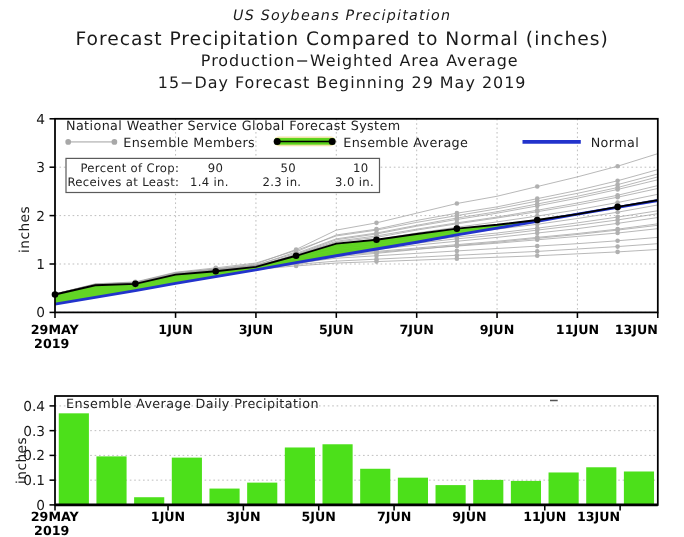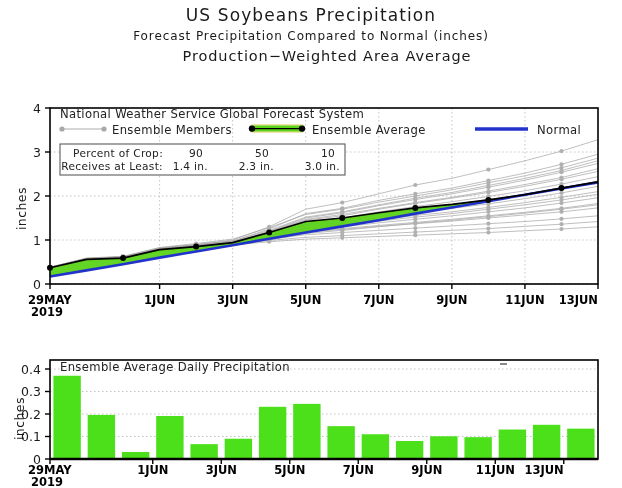--- a/index.html
+++ b/index.html
@@ -4,22 +4,22 @@
 <style>
   html,body{margin:0;padding:0;}
   body{
     width:622px;height:488px;background:#ffffff;
     font-family:"DejaVu Sans",sans-serif;
     color:#1a1a1a;overflow:hidden;position:relative;
   }
   #root{position:absolute;inset:0;}
 
   .titles{position:absolute;left:0;top:4px;width:622px;text-align:center;}
-  .t1{font-size:17px;letter-spacing:1.1px;line-height:22px;}
-  .t2{font-size:12px;letter-spacing:.9px;line-height:20px;}
+  .t1{font-size:13px;letter-spacing:1.1px;line-height:22px;font-style:italic;}
+  .t2{font-size:17px;letter-spacing:.9px;line-height:20px;}
   .t3{font-size:14.5px;letter-spacing:.9px;line-height:20px;margin-left:32px;}
   .t4{font-size:14.5px;letter-spacing:.9px;line-height:20px;}
 
   .ylabel{
     position:absolute;font-size:12.5px;letter-spacing:.4px;
     transform:rotate(-90deg);transform-origin:left top;white-space:nowrap;
   }
   #ylab-top{left:14px;top:230px;}
   #ylab-bot{left:12px;top:440px;}
 
@@ -34,20 +34,21 @@
 </style>
 </head>
 <body>
 
 <div id="root">
 
   <div class="titles">
     <div class="t1">US Soybeans Precipitation</div>
     <div class="t2">Forecast Precipitation Compared to Normal (inches)</div>
     <div class="t3">Production−Weighted Area Average</div>
+    <div class="t4">15−Day Forecast Beginning 29 May 2019</div>
   </div>
 
   <div class="ylabel" id="ylab-top">inches</div>
   <div class="ylabel" id="ylab-bot">inches</div>
 
   <svg width="622" height="488" id="chart-svg">
     <g id="top-panel">
         <line x1="50" x2="598" y1="240" y2="240" stroke="#bdbdbd" stroke-width="0.9" stroke-dasharray="1.5 2.5"></line>
         <line x1="50" x2="598" y1="196" y2="196" stroke="#bdbdbd" stroke-width="0.9" stroke-dasharray="1.5 2.5"></line>
         <line x1="50" x2="598" y1="152" y2="152" stroke="#bdbdbd" stroke-width="0.9" stroke-dasharray="1.5 2.5"></line>

